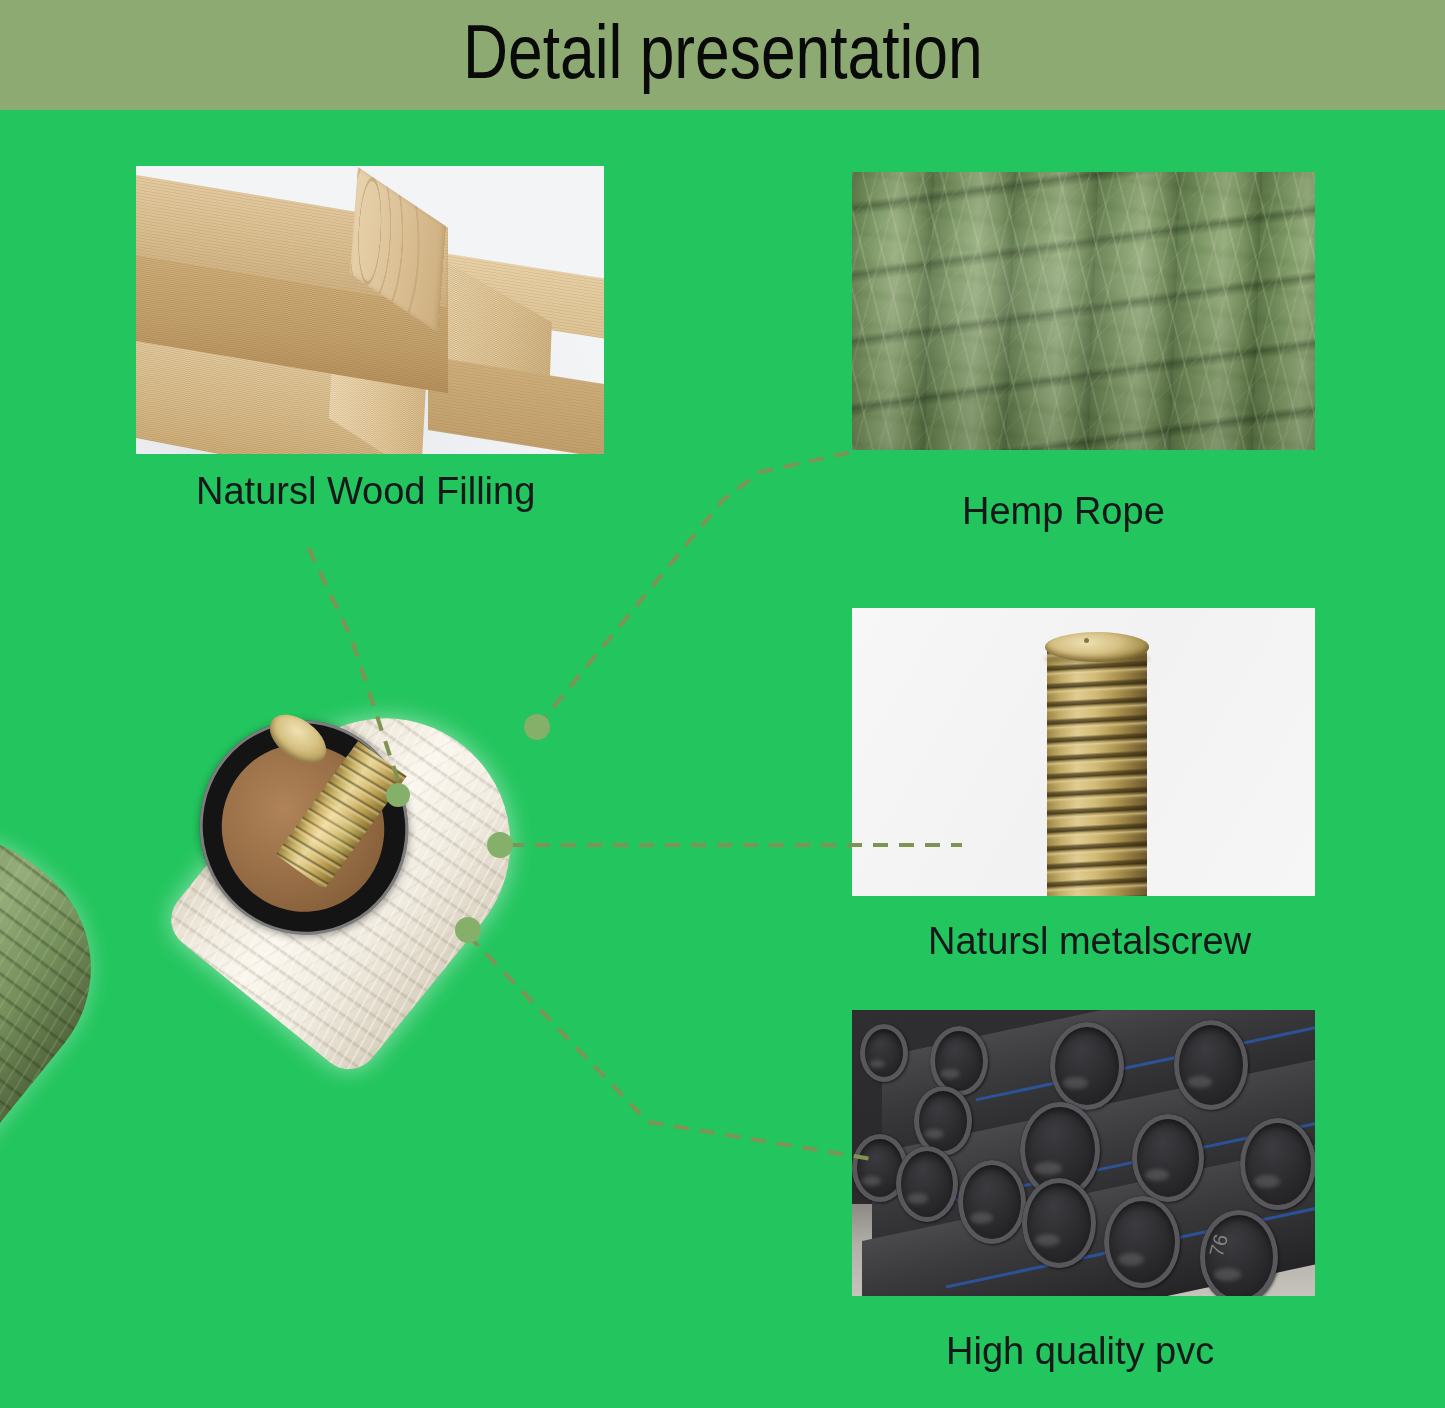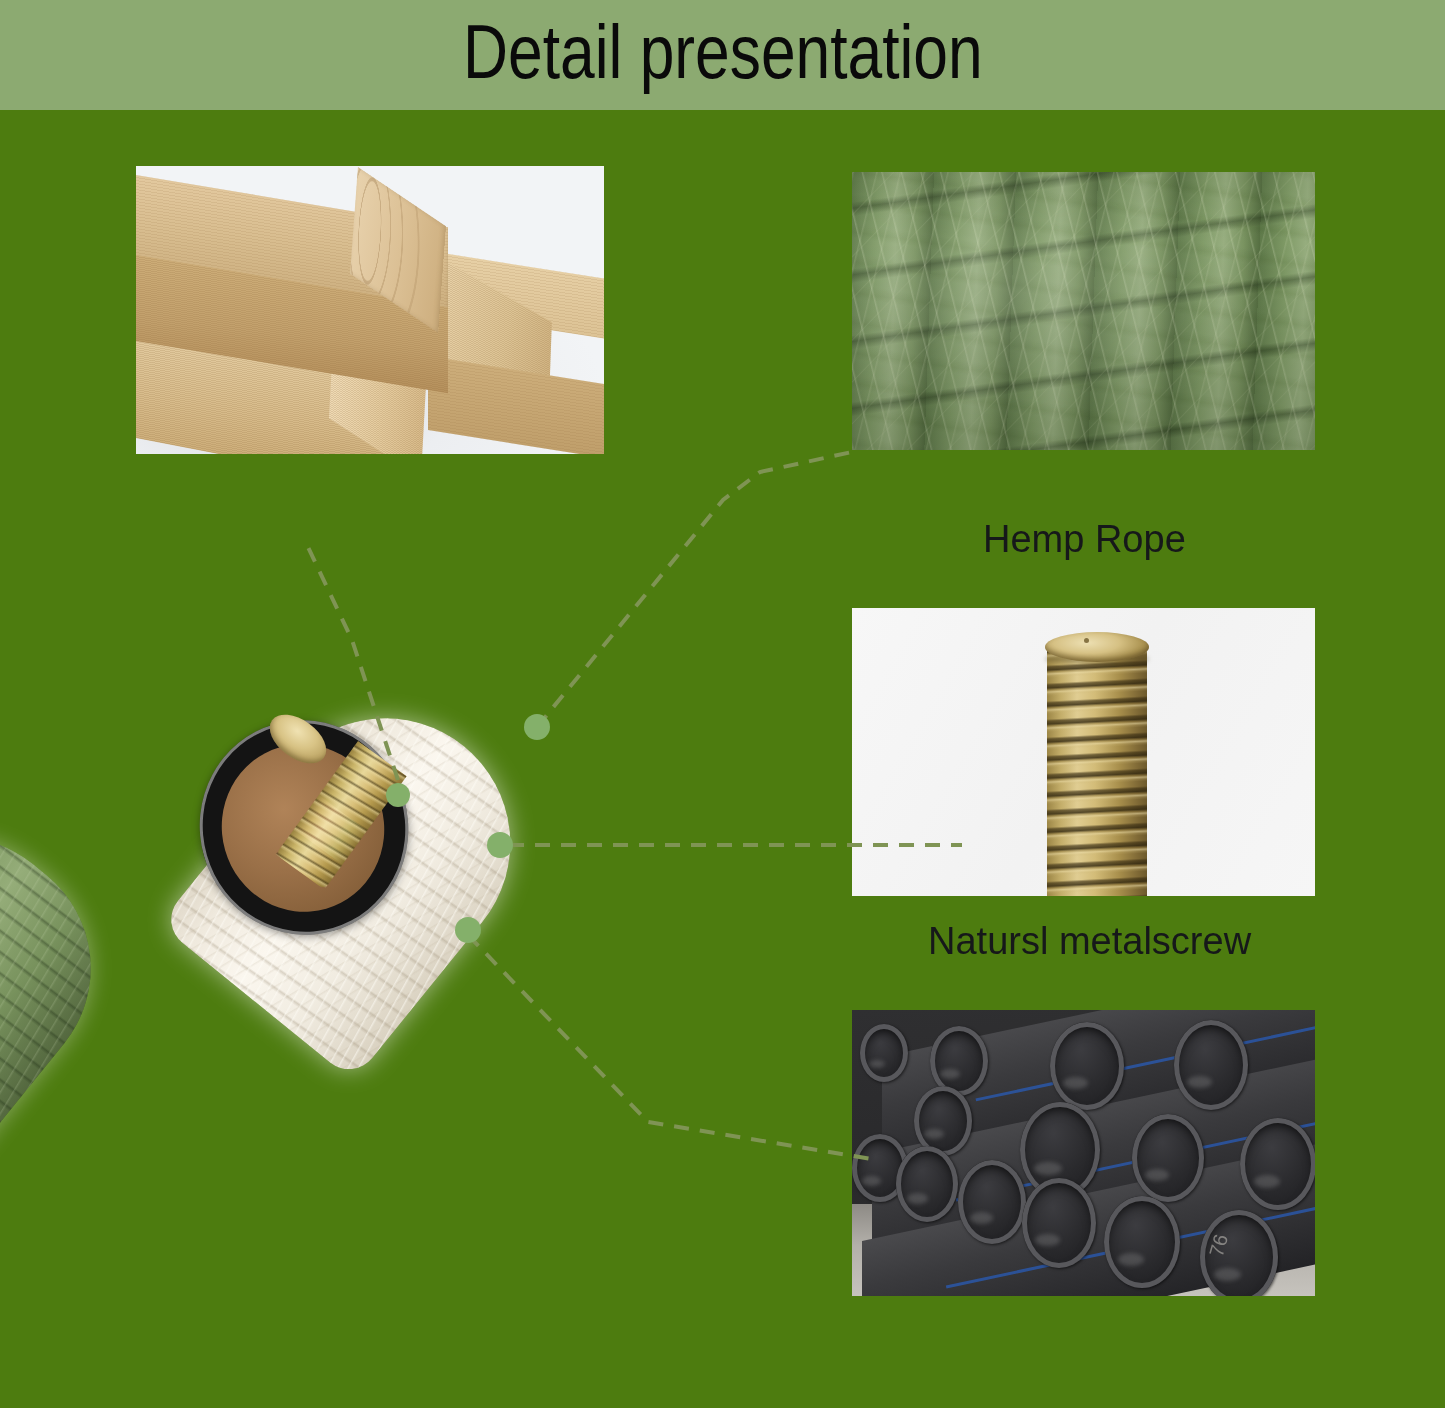--- a/index.html
+++ b/index.html
@@ -4,21 +4,21 @@
 <style>
   html, body {
     margin: 0;
     padding: 0;
     background: #ffffff;
   }
   #page {
     position: relative;
     width: 1445px;
     height: 1408px;
-    background: #4d7c0f;
+    background: #22c55e;
     overflow: hidden;
     font-family: "Liberation Sans", sans-serif;
   }
 
   
   #header-band {
     position: absolute;
     left: 0; top: 0;
     width: 1445px;
     height: 110px;
@@ -446,21 +446,21 @@
   .caption {
     position: absolute;
     font-family: "Liberation Sans", sans-serif;
     font-size: 38px;
     font-weight: 400;
     color: #16181a;
     white-space: nowrap;
     line-height: 1;
   }
   #caption-wood  { left: 196px;  top: 472px; }
-  #caption-hemp  { left: 983px;  top: 492px; margin-top: 28px; }
+  #caption-hemp  { left: 962px;  top: 492px; }
   #caption-screw { left: 928px;  top: 922px; }
   #caption-pvc   { left: 946px;  top: 1332px; }
 </style>
 </head>
 <body>
 
 <div id="page">
 
   <div id="header-band">
     <div id="header-title">Detail presentation</div>
@@ -573,16 +573,18 @@
     <path class="dash-line" d="M 509 845 L 962 845"></path>
 
     <path class="dash-line" d="M 468 935 L 648 1122 L 878 1160"></path>
 
     <circle class="hot-dot" cx="398" cy="795" r="12"></circle>
     <circle class="hot-dot" cx="537" cy="727" r="13"></circle>
     <circle class="hot-dot" cx="500" cy="845" r="13"></circle>
     <circle class="hot-dot" cx="468" cy="930" r="13"></circle>
   </svg>
 
+  <div class="caption" id="caption-wood">Natursl Wood Filling</div>
   <div class="caption" id="caption-hemp">Hemp Rope</div>
   <div class="caption" id="caption-screw">Natursl metalscrew</div>
+  <div class="caption" id="caption-pvc">High quality pvc</div>
 
 </div>
 
 </body></html>

